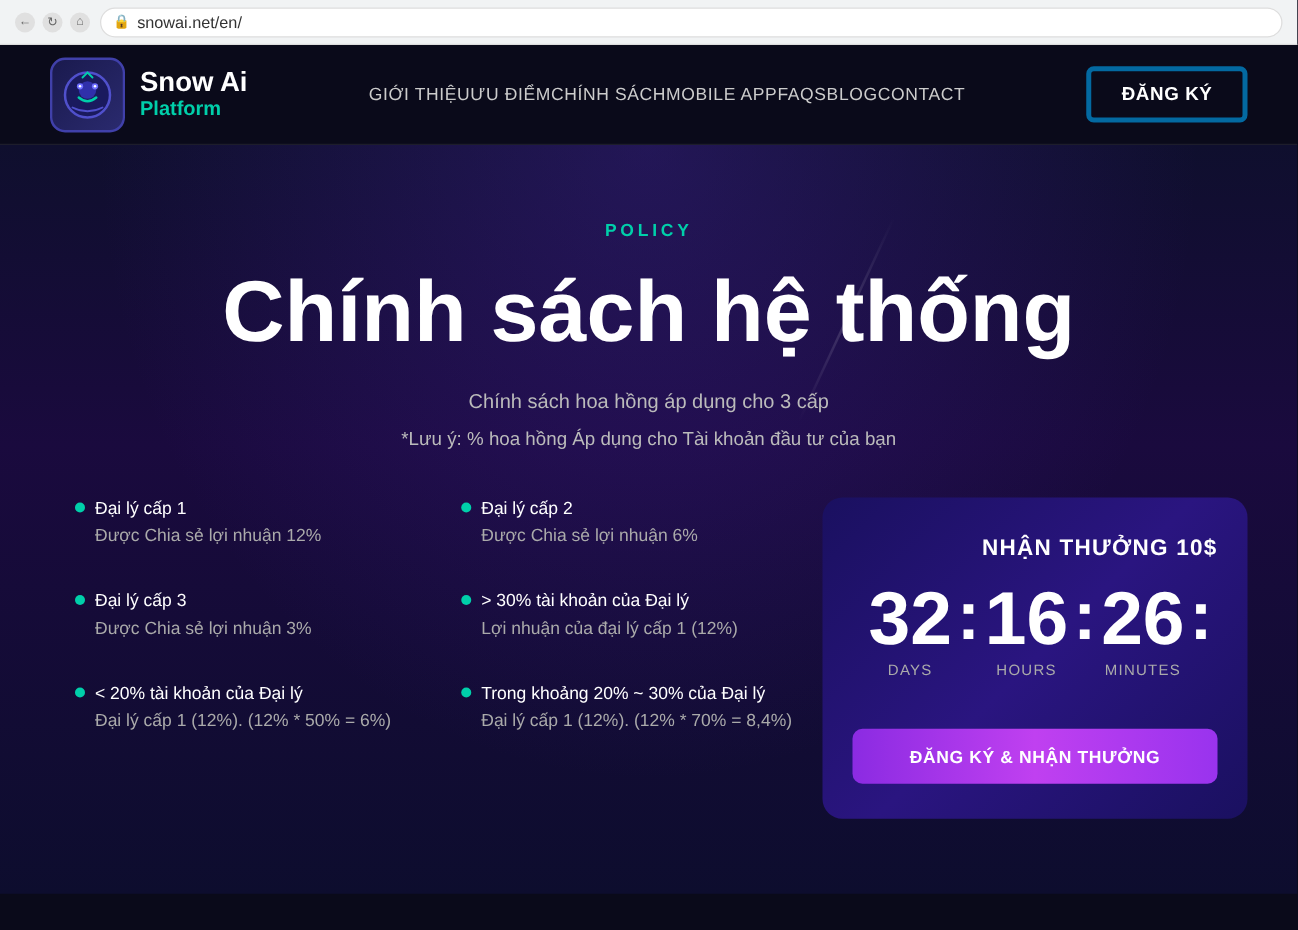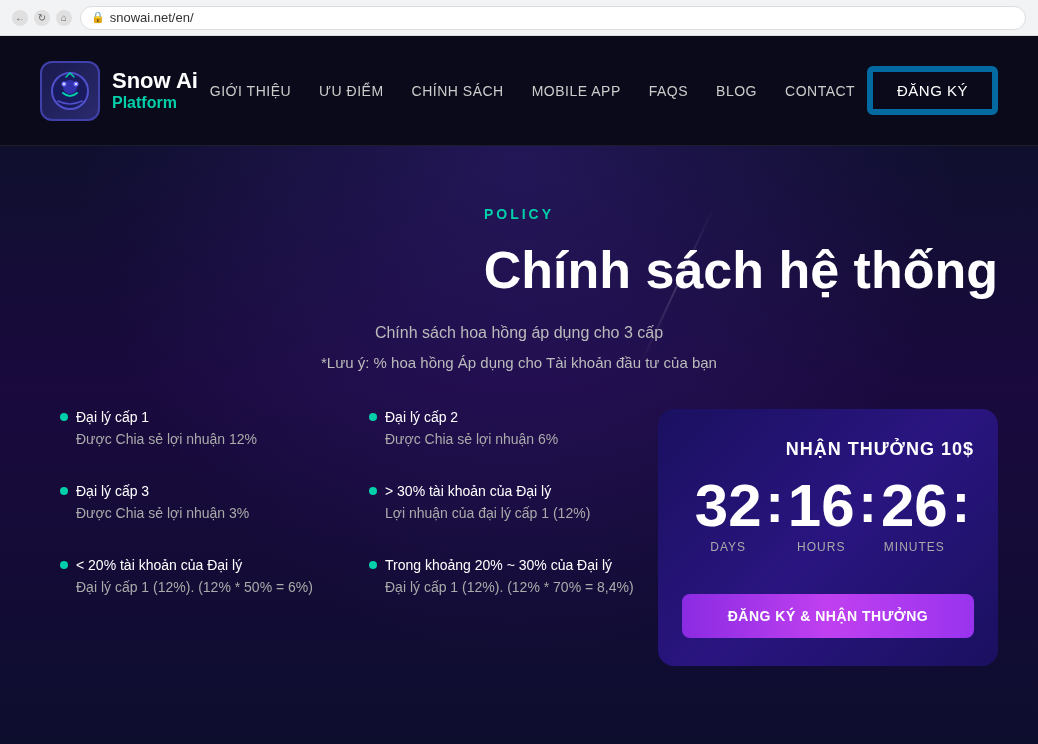--- a/index.html
+++ b/index.html
@@ -43,21 +43,21 @@
       font-size: 13px;
       color: #333;
       gap: 5px;
       border: 1px solid #ddd;
     }
     .lock-icon { color: #555; font-size: 11px; }
 
     
     .navbar {
       background: #0a0a1a;
-      height: 110px;
+      height: 80px;
       display: flex;
       align-items: center;
       padding: 0 40px;
       justify-content: space-between;
       border-bottom: 1px solid rgba(255,255,255,0.08);
     }
     .logo-area {
       display: flex;
       align-items: center;
       gap: 12px;
@@ -72,40 +72,39 @@
       position: relative;
     }
     .logo-icon svg { width: 40px; height: 40px; }
     .logo-text { display: flex; flex-direction: column; }
     .logo-name { font-size: 22px; font-weight: 700; color: #fff; line-height: 1.1; }
     .logo-sub { font-size: 16px; color: #00cfaa; font-weight: 600; }
 
     .nav-links {
       display: flex;
       align-items: center;
-      gap: 28px;
       list-style: none;
     }
     .nav-links li a {
       color: #ccc;
       text-decoration: none;
       font-size: 14px;
       font-weight: 500;
       letter-spacing: 0.5px;
       transition: color 0.2s;
     }
 
     .btn-register {
       background: transparent;
-      border: 6px solid #0369a1;
+      border: 4px solid #0369a1;
       color: #fff;
       padding: 10px 24px;
       border-radius: 6px;
       font-size: 15px;
-      font-weight: 400;
+      font-weight: 700;
       cursor: pointer;
       letter-spacing: 0.5px;
     }
 
     
     .hero {
       background: linear-gradient(180deg, #0f0f2e 0%, #1a0a3e 40%, #0d0d2e 100%);
       min-height: 598px;
       padding: 60px 40px 40px;
       position: relative;
@@ -132,22 +131,22 @@
       text-align: center;
       font-size: 14px;
       font-weight: 600;
       color: #00cfaa;
       letter-spacing: 3px;
       margin-bottom: 18px;
       position: relative;
       z-index: 1;
     }
     .hero-title {
-      text-align: right;
-      font-size: 52px;
+      text-align: center;
+      font-size: 69px;
       font-weight: 800;
       color: #fff;
       margin-bottom: 24px;
       position: relative;
       z-index: 1;
     }
     .hero-subtitle {
       text-align: center;
       font-size: 16px;
       color: #bbb;

